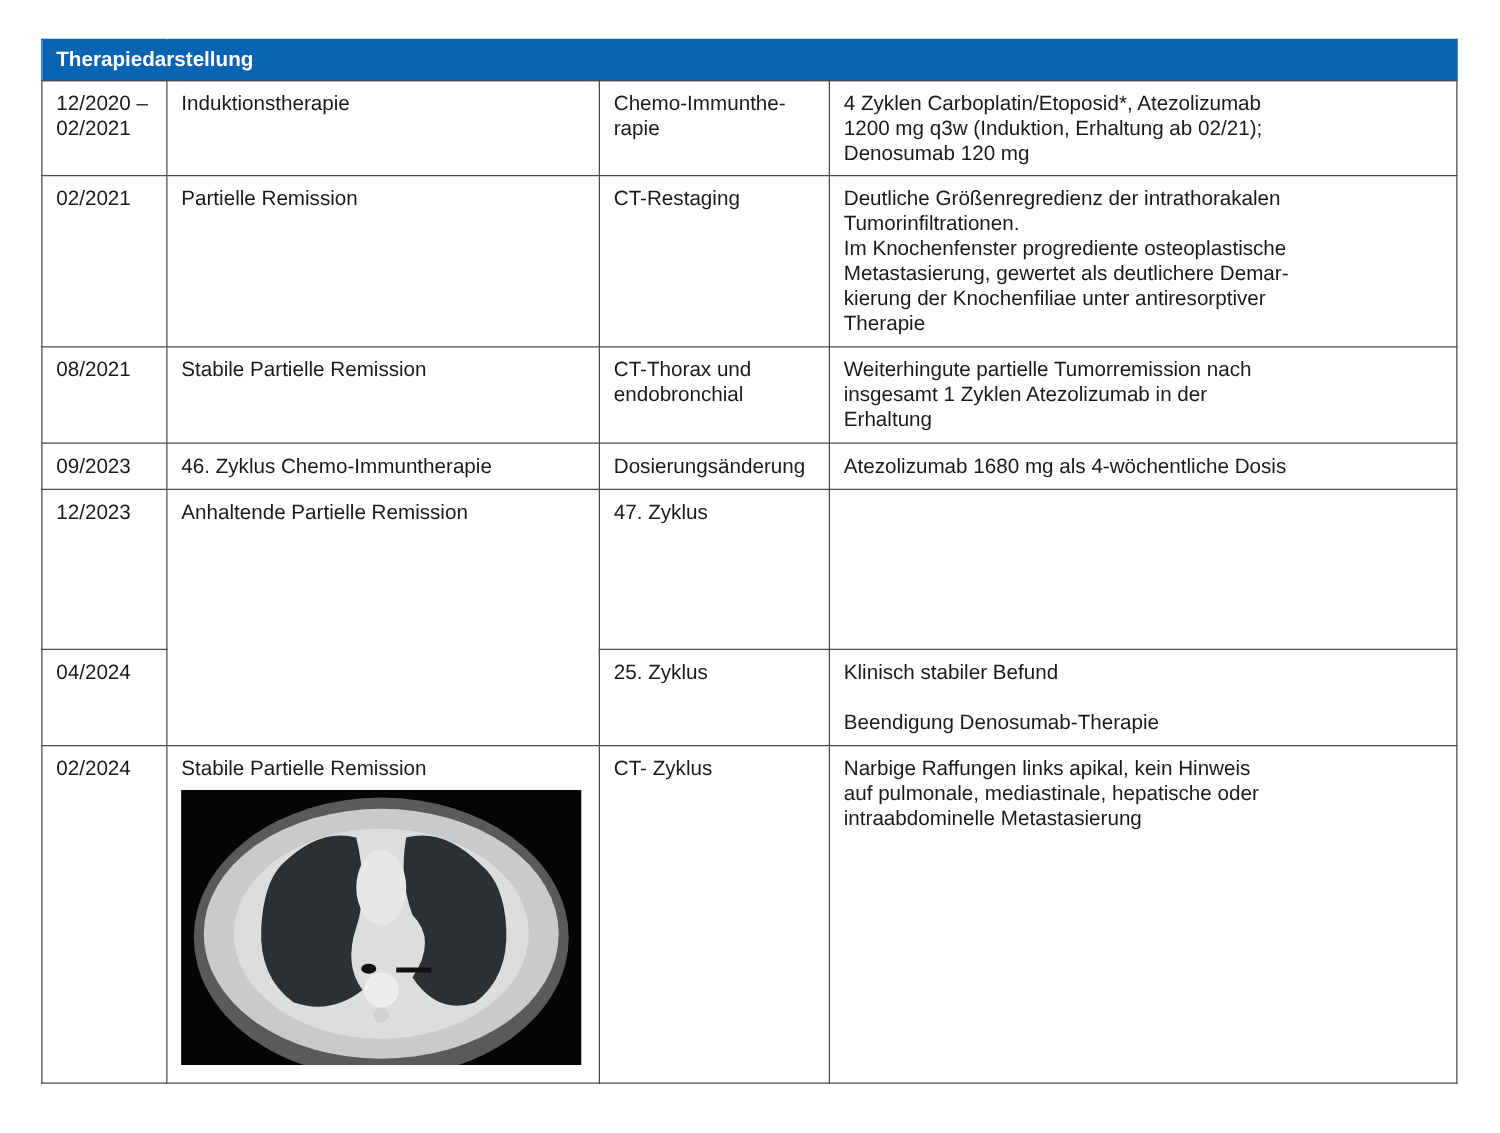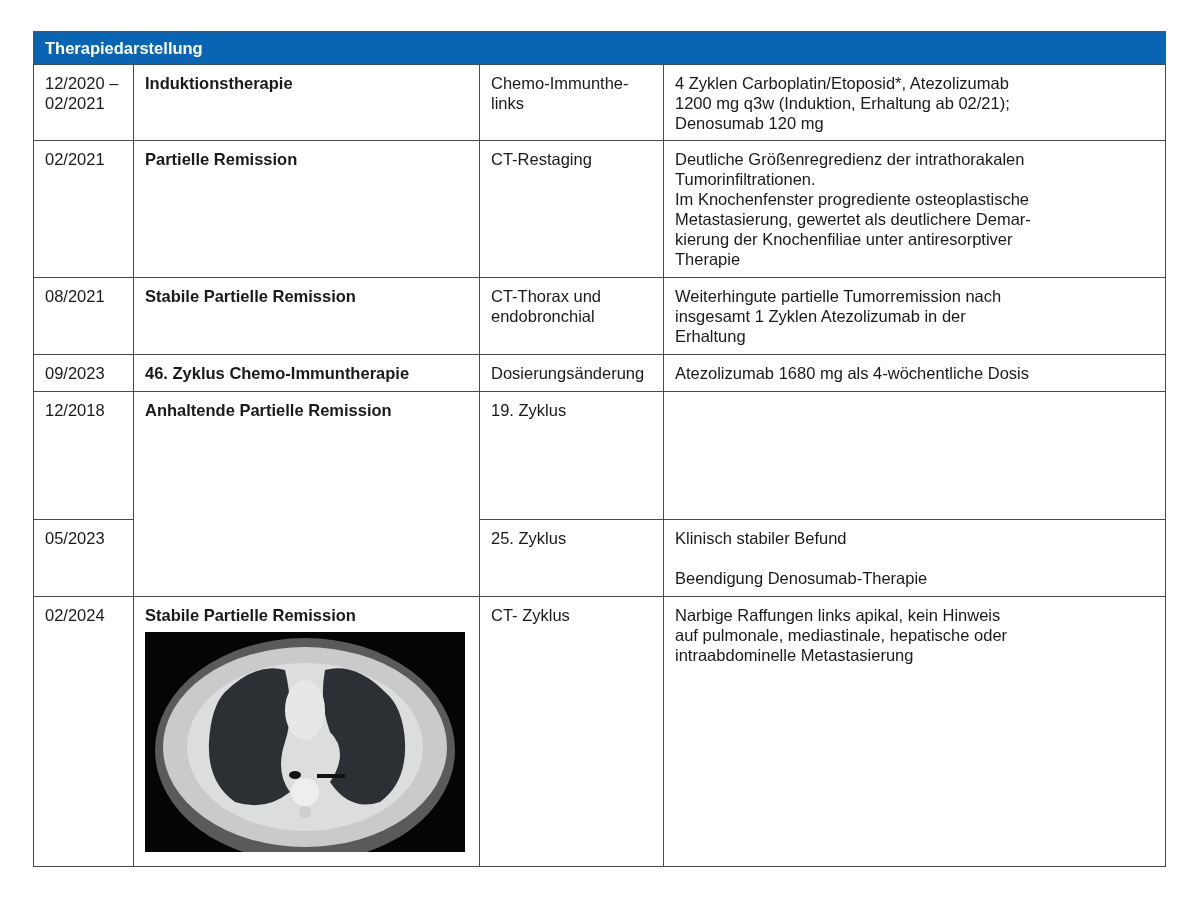--- a/index.html
+++ b/index.html
@@ -1,20 +1,20 @@
 <!DOCTYPE html>
 <html><head>
   <meta charset="utf-8">
   <style>
     html, body { margin: 0; padding: 0; background: #ffffff; }
     body { width: 1200px; height: 906px; position: relative; font-family: "Liberation Sans", sans-serif; color: #1a1a1a; }
     .tbl { position: absolute; left: 33px; top: 31px; width: 1133px; border-collapse: collapse; table-layout: fixed; font-size: 16.5px; line-height: 20px; }
     .tbl td { border: 1.5px solid #4a4a4a; vertical-align: top; padding: 8px 11px 7px 11px; }
     .tbl .hdr td { background: #0a64b4; color: #ffffff; font-weight: bold; padding: 6px 11px; border-color: #0a64b4; border-bottom: 1.5px solid #4a4a4a; }
-    .b { font-weight: bold; }
+    .b { font-weight: normal; }
     .c1 { width: 100px; } .c2 { width: 346px; } .c3 { width: 184px; } .c4 { width: auto; }
     .pre { white-space: pre-line; }
     .ct { margin-top: 7px; width: 320px; height: 220px; background: #000; position: relative; overflow: hidden; }
   </style>
 </head>
 <body>
 
 <table class="tbl">
   <colgroup>
       <col class="c1">
@@ -24,21 +24,21 @@
     </colgroup>
   <tbody>
       <tr class="hdr">
     <td colspan="4">Therapiedarstellung</td>
   </tr>
   <tr style="height:63px">
     <td class="pre">12/2020 –
 02/2021</td>
     <td class="b">Induktionstherapie</td>
     <td class="pre">Chemo-Immunthe-
-links</td>
+rapie</td>
     <td class="pre">4 Zyklen Carboplatin/Etoposid*, Atezolizumab
 1200 mg q3w (Induktion, Erhaltung ab 02/21);
 Denosumab 120 mg</td>
   </tr>
   <tr style="height:137px">
     <td class="pre">02/2021</td>
     <td class="b">Partielle Remission</td>
     <td class="pre">CT-Restaging</td>
     <td class="pre">Deutliche Größenregredienz der intrathorakalen
 Tumorinfiltrationen.
@@ -56,27 +56,27 @@
 insgesamt 1 Zyklen Atezolizumab in der
 Erhaltung</td>
   </tr>
   <tr style="height:37px">
     <td class="pre">09/2023</td>
     <td class="b">46. Zyklus Chemo-Immuntherapie</td>
     <td class="pre">Dosierungsänderung</td>
     <td class="pre">Atezolizumab 1680 mg als 4-wöchentliche Dosis</td>
   </tr>
   <tr style="height:128px">
-    <td class="pre">12/2018</td>
+    <td class="pre">12/2023</td>
     <td class="b" rowspan="2">Anhaltende Partielle Remission</td>
-    <td class="pre">19. Zyklus</td>
+    <td class="pre">47. Zyklus</td>
     <td class="pre"></td>
   </tr>
   <tr style="height:77px">
-    <td class="pre">05/2023</td>
+    <td class="pre">04/2024</td>
     <td class="pre">25. Zyklus</td>
     <td class="pre">Klinisch stabiler Befund
 
 Beendigung Denosumab-Therapie</td>
   </tr>
   <tr style="height:270px">
     <td class="pre">02/2024</td>
     <td>
       <div class="b">Stabile Partielle Remission</div>
       <div class="ct">

